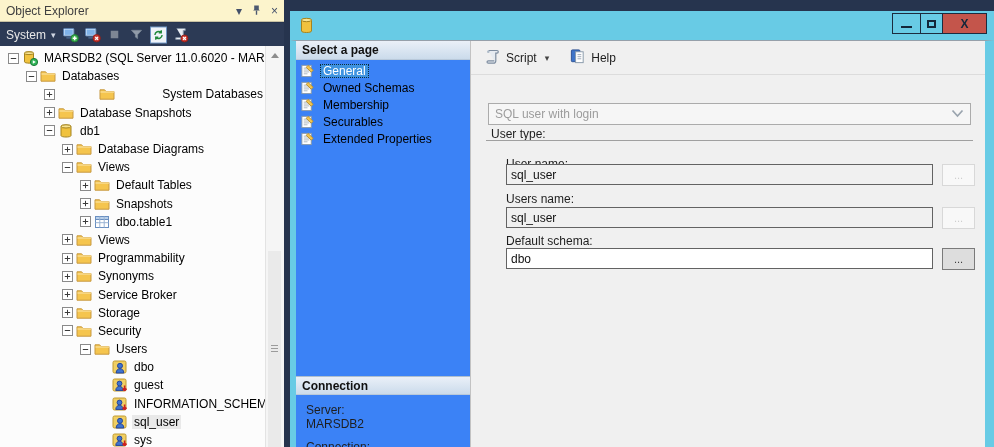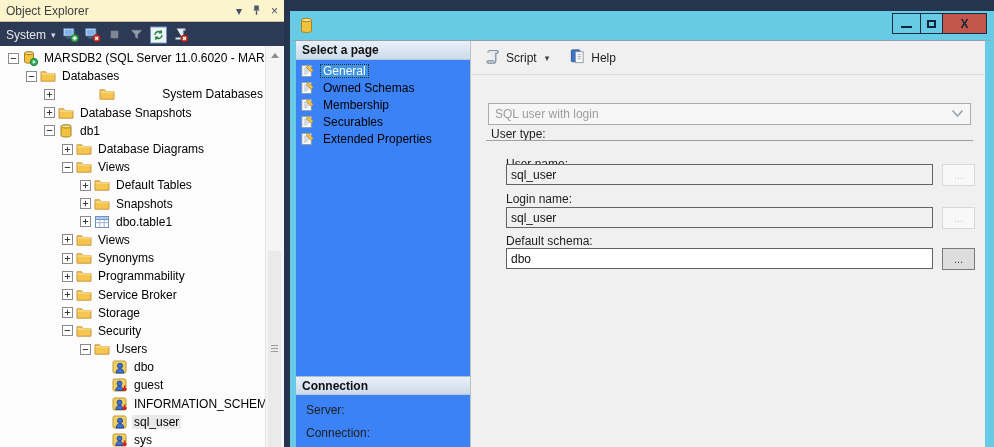--- a/index.html
+++ b/index.html
@@ -340,36 +340,36 @@
               <rect x="0.5" y="0.5" width="10" height="10" fill="#fff" stroke="#8a8a8a"></rect>
               <path d="M2.8 5.5h5.4M5.5 2.8v5.4" stroke="#3c3c3c"></path>
             </svg>
           </span>
           <span class="ticon">
             <svg width="16" height="16" viewBox="0 0 16 16">
               <path d="M1 13.2V3.8h4.6L7 5.5h8v7.7z" fill="#f5c54e" stroke="#c79940"></path>
               <path d="M1.5 6h13.5" stroke="#f9dd94" stroke-width="1.4"></path>
             </svg>
           </span>
+          <span class="tlabel">Programmability</span>
+        </div>
+        <div class="tree-row" style="padding-left: 62px;">
+          <span class="exp">
+            <svg width="11" height="11" viewBox="0 0 11 11">
+              <rect x="0.5" y="0.5" width="10" height="10" fill="#fff" stroke="#8a8a8a"></rect>
+              <path d="M2.8 5.5h5.4M5.5 2.8v5.4" stroke="#3c3c3c"></path>
+            </svg>
+          </span>
+          <span class="ticon">
+            <svg width="16" height="16" viewBox="0 0 16 16">
+              <path d="M1 13.2V3.8h4.6L7 5.5h8v7.7z" fill="#f5c54e" stroke="#c79940"></path>
+              <path d="M1.5 6h13.5" stroke="#f9dd94" stroke-width="1.4"></path>
+            </svg>
+          </span>
           <span class="tlabel">Synonyms</span>
-        </div>
-        <div class="tree-row" style="padding-left: 62px;">
-          <span class="exp">
-            <svg width="11" height="11" viewBox="0 0 11 11">
-              <rect x="0.5" y="0.5" width="10" height="10" fill="#fff" stroke="#8a8a8a"></rect>
-              <path d="M2.8 5.5h5.4M5.5 2.8v5.4" stroke="#3c3c3c"></path>
-            </svg>
-          </span>
-          <span class="ticon">
-            <svg width="16" height="16" viewBox="0 0 16 16">
-              <path d="M1 13.2V3.8h4.6L7 5.5h8v7.7z" fill="#f5c54e" stroke="#c79940"></path>
-              <path d="M1.5 6h13.5" stroke="#f9dd94" stroke-width="1.4"></path>
-            </svg>
-          </span>
-          <span class="tlabel">Programmability</span>
         </div>
         <div class="tree-row" style="padding-left: 62px;">
           <span class="exp">
             <svg width="11" height="11" viewBox="0 0 11 11">
               <rect x="0.5" y="0.5" width="10" height="10" fill="#fff" stroke="#8a8a8a"></rect>
               <path d="M2.8 5.5h5.4M5.5 2.8v5.4" stroke="#3c3c3c"></path>
             </svg>
           </span>
           <span class="ticon">
             <svg width="16" height="16" viewBox="0 0 16 16">
@@ -554,20 +554,21 @@
                   <path d="M4 5.5h6M4 7.5h6M4 9.5h6M4 11.5h4" stroke="#aab4be"></path>
                   <path d="M8.6 2.6l5.4 5.2-2 2-5.4-5.2z" fill="#f3c64f" stroke="#b98f2e"></path>
                 </svg></span>
               <span class="plabel">Extended Properties</span>
             </div>
           </div>
         <div class="spacer"></div>
         <div class="pane-header conn-header">Connection</div>
         <div class="conn-body">
           <div>Server:</div>
+          <div>MARSDB2</div>
           <div class="conn-label2">Connection:</div>
         </div>
       </aside>
 
       <main class="content">
         <div class="dlg-toolbar">
           <span class="bar-btn">
             <span><svg width="18" height="17" viewBox="0 0 18 17">
                   <path d="M5.5 2.5h8.5c1.7 0 1.7 2.6 0 2.6h-1.2v7.6c0 1.6-1.1 2.5-2.3 2.5H5.3c-1.7 0-1.7-2.4 0-2.4h6" fill="#e6ebf1" stroke="#7e8da0" stroke-width="1.2"></path>
                   <circle cx="5.3" cy="3.8" r="1.3" fill="#aebbc9"></circle>
@@ -593,21 +594,21 @@
                   <path d="M1.5 1.5 6.5 7l5-5.5" fill="none" stroke="#9aa4ae" stroke-width="1.7"></path>
                 </svg></span>
           </div>
 
           <div class="sep"></div>
 
           <label class="flabel l-username">User name:</label>
           <input class="f-input dis i-username" readonly="" value="sql_user" style="">
           <button class="browse dis b1">...</button>
 
-          <label class="flabel l-loginname">Login name:</label>
+          <label class="flabel l-loginname">Users name:</label>
           <input class="f-input dis i-loginname" readonly="" value="sql_user" style="">
           <button class="browse dis b2">...</button>
 
           <label class="flabel l-schema">Default schema:</label>
           <input class="f-input en i-schema" value="dbo" style="">
           <button class="browse en b3">...</button>
         </div>
       </main>
 
     </div>

